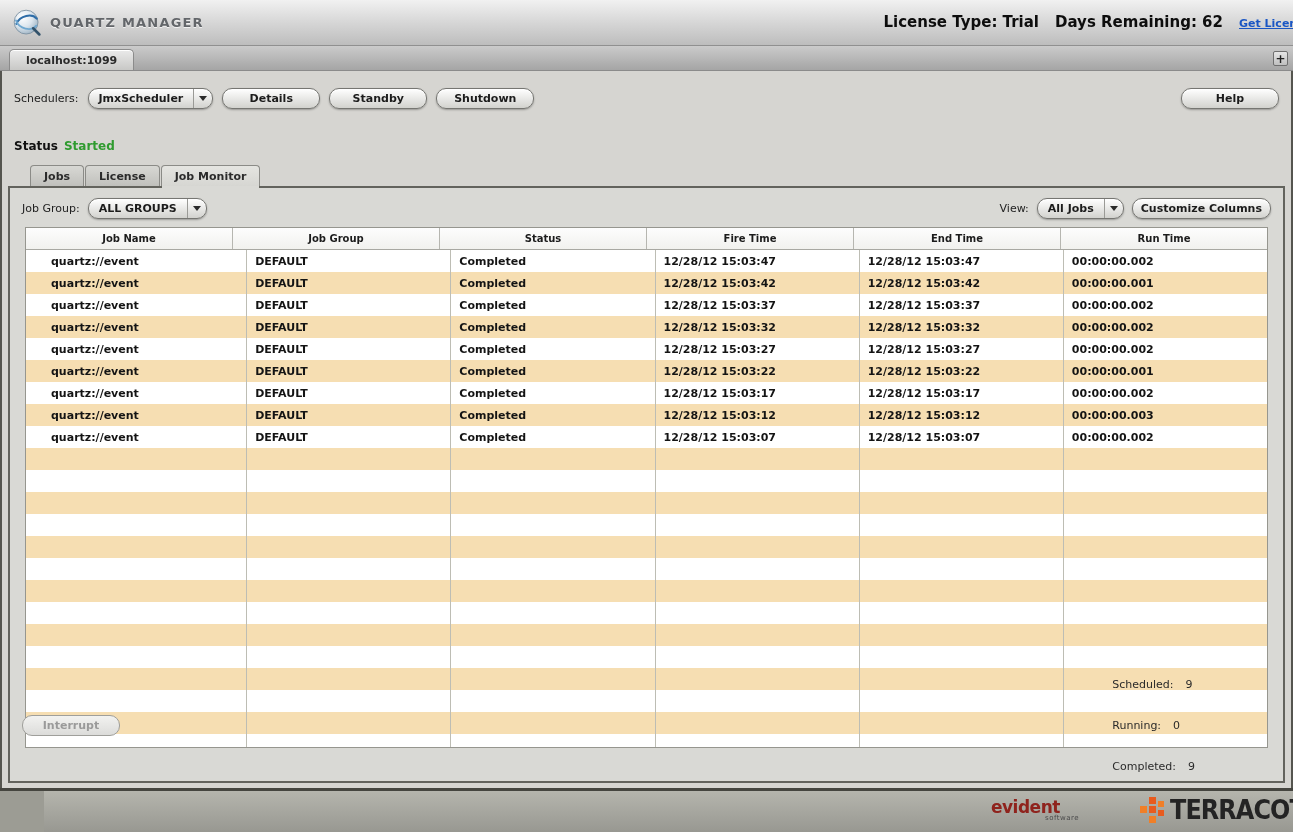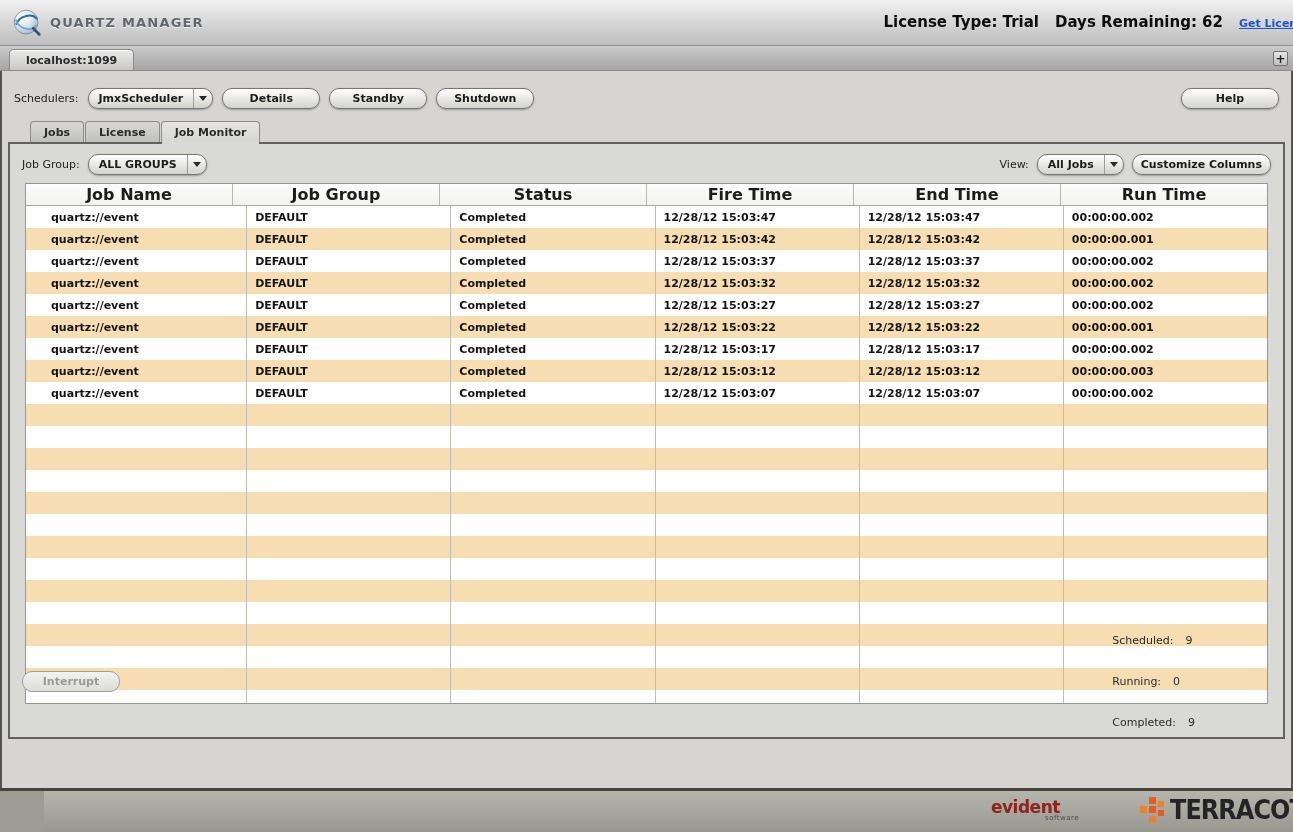--- a/index.html
+++ b/index.html
@@ -41,21 +41,21 @@
   .vtab.active::after{content:"";position:absolute;left:0;right:0;bottom:-2px;height:2px;background:#d9d9d5;}
 
   
   .panel{margin:0 6px;height:597px;border:2px solid #63635d;background:#d9d9d5;position:relative;}
   .panel-toolbar{display:flex;align-items:center;gap:8px;padding:7px 12px 0 12px;height:34px;}
   .panel-right{margin-left:auto;display:flex;align-items:center;gap:8px;}
   .btn-customize{min-width:132px;}
 
   .jobtable{margin:5px 15px 0 15px;border:1px solid #96968f;background:#fff;}
   .thead{display:flex;height:22px;background:linear-gradient(#fdfdfd,#f1f1ee);border-bottom:1px solid #a8a8a2;}
-  .thcell{flex:1;display:flex;align-items:center;justify-content:center;font-size:16px;font-weight:bold;color:#1c1c1c;border-right:1px solid #b6b6b0;cursor:pointer;}
+  .thcell{flex:1;display:flex;align-items:center;justify-content:center;font-size:10px;font-weight:bold;color:#1c1c1c;border-right:1px solid #b6b6b0;cursor:pointer;}
   .thcell:last-child{border-right:none;}
   .tbody{height:497px;overflow:hidden;}
   .trow{display:flex;height:22px;background:#fff;padding-left:17px;}
   .trow.alt{background:#f6deb2;}
   .tcell{flex:1;display:flex;align-items:center;padding-left:8px;font-size:11px;font-weight:bold;color:#141414;border-right:1px solid #bdbdb4;overflow:hidden;white-space:nowrap;}
   .tcell:last-child{border-right:none;}
 
   .panel-footer{position:absolute;left:12px;right:12px;bottom:8px;display:flex;align-items:center;justify-content:space-between;}
   .btn.disabled{color:#9a9a9a;background:linear-gradient(#f2f2f0,#dcdcda);border-color:#9f9f9b;box-shadow:none;cursor:default;}
   .stats{display:flex;gap:28px;margin-right:76px;font-size:11px;color:#2a2a2a;flex-direction:column;}
@@ -114,20 +114,23 @@
           <span class="combo-arr">
               <i class="tri"></i>
             </span>
         </div>
         <button class="btn">Details</button>
         <button class="btn">Standby</button>
         <button class="btn">Shutdown</button>
         <button class="btn btn-help">Help</button>
       </div>
 
+      <div class="statusline">
+        <span>Status</span><span class="status-value">Started</span>
+      </div>
 
       <div class="viewtabs">
         <div class="vtab">Jobs</div>
         <div class="vtab">License</div>
         <div class="vtab active">Job Monitor</div>
       </div>
 
       <div class="panel">
         <div class="panel-toolbar">
           <span class="tool-label">Job Group:</span>

